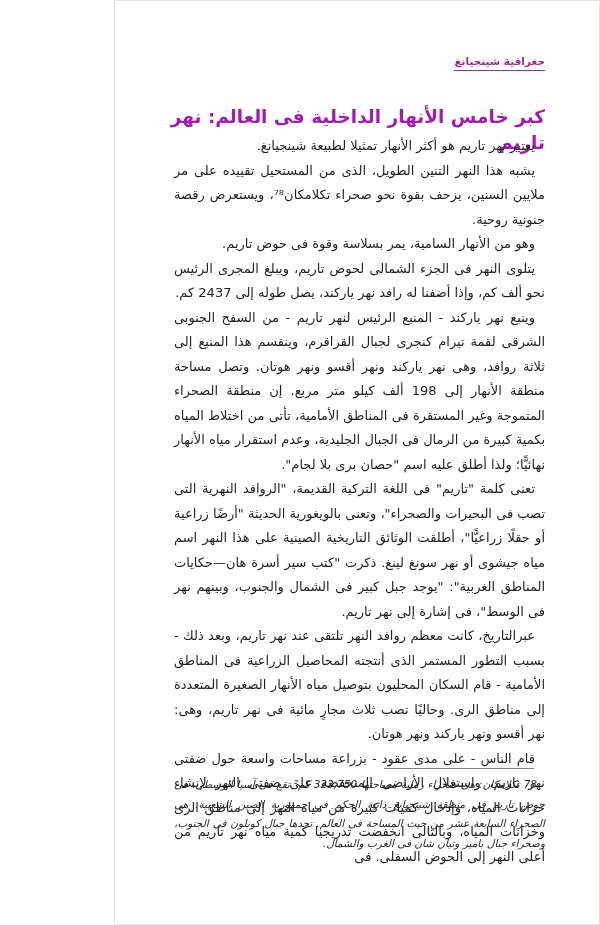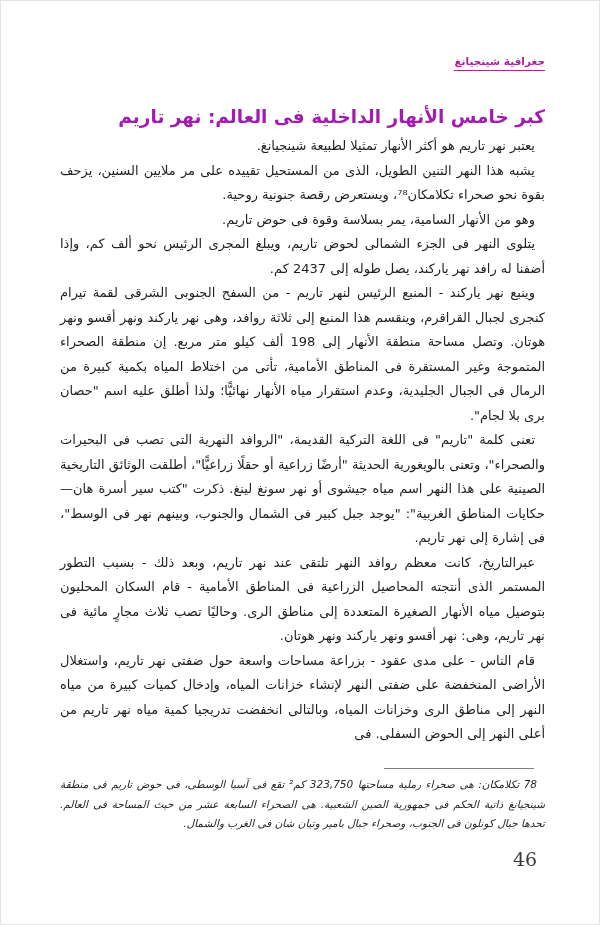--- a/index.html
+++ b/index.html
@@ -8,21 +8,21 @@
     background: #ffffff;
   }
   body {
     width: 600px;
     height: 925px;
     overflow: hidden;
     font-family: "DejaVu Sans", sans-serif;
   }
   .page {
     position: relative;
-    width: 600px;
+    width: 486px;
     height: 925px;
     background: #ffffff;
     box-shadow: inset 0 0 0 1px #e3e3e3;
     direction: rtl;
     margin-left: 19px;
   }
   .running-header {
     position: absolute;
     top: 55px;
     right: 55px;

